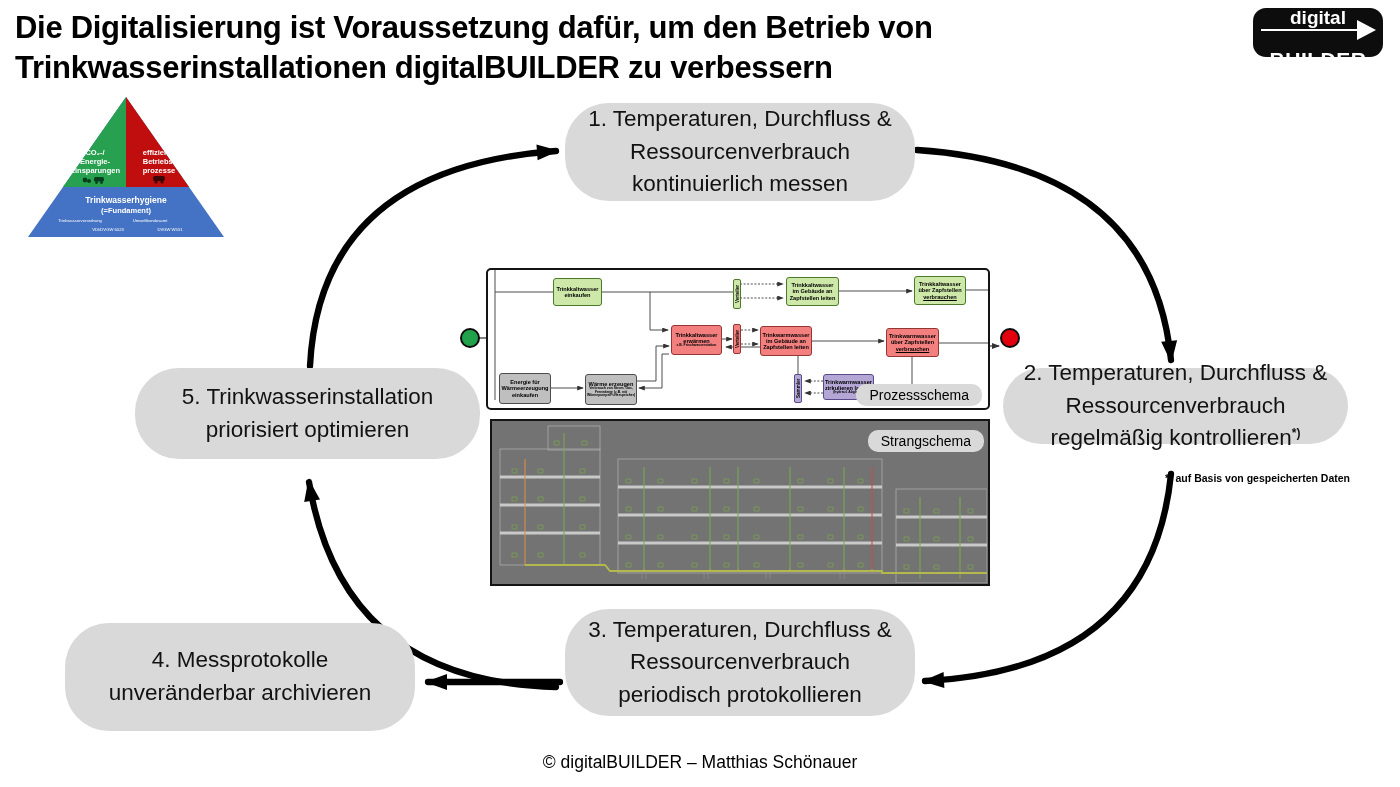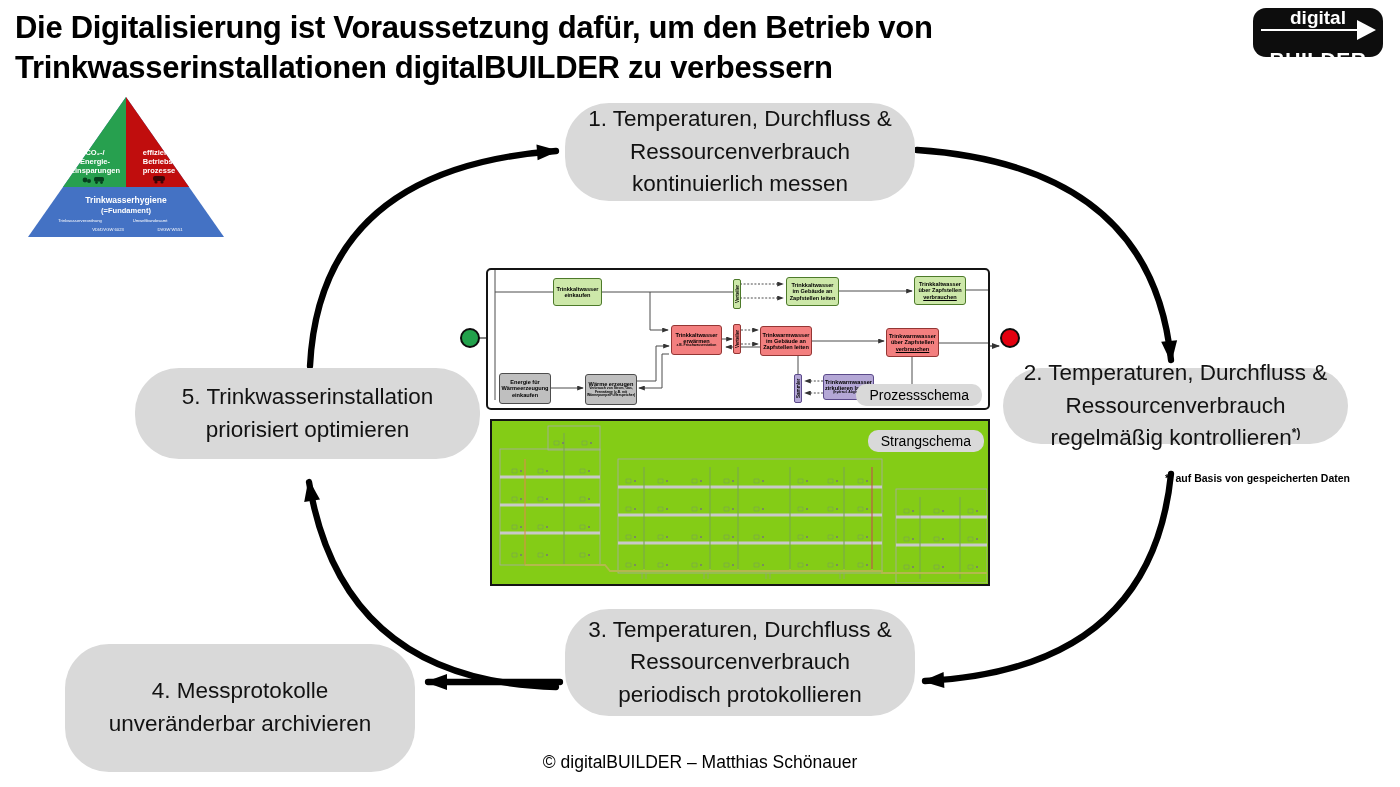--- a/index.html
+++ b/index.html
@@ -34,21 +34,21 @@
   .pgray{background:#bfbfbf;border:.8px solid #4d4d4d}
   .ppurp{background:#b4a7d6;border:.8px solid #5b4a8a}
   .vtag{position:absolute;display:flex;align-items:center;justify-content:center;border-radius:2px;
         font-size:4.6px;font-weight:bold;writing-mode:vertical-rl;transform:rotate(180deg);box-sizing:border-box;z-index:2}
   .schemalabel{position:absolute;background:#d9d9d9;border-radius:10px;font-size:14px;
         padding:2px 13px;line-height:1.3;z-index:4;white-space:nowrap}
   .pipe{position:absolute;left:0;top:0;z-index:1}
   
   .dot{width:20px;height:20px;border-radius:50%;box-sizing:border-box;z-index:3}
   
-  .strang{left:490px;top:419px;width:500px;height:167px;background:#84cc16;border:2.5px solid #141414;box-sizing:border-box;z-index:2}
+  .strang{left:490px;top:419px;width:500px;height:167px;background:#737373;border:2.5px solid #141414;box-sizing:border-box;z-index:2}
 </style>
 </head>
 <body>
 
 <div class="abs title">
   <div>Die Digitalisierung ist Voraussetzung dafür, um den Betrieb von</div>
   <div>Trinkwasserinstallationen digitalBUILDER zu verbessern</div>
 </div>
 
 <div class="abs logo">
@@ -126,21 +126,21 @@
   <div><span class="u">regelmäßig</span><span class="b">kontrollieren</span><sup>*)</sup></div>
 </div>
 <div class="abs footnote">*) auf Basis von gespeicherten Daten</div>
 
 <div class="abs step" style="left:565px;top:609px;width:350px;height:107px">
   <div>3. Temperaturen, Durchfluss &amp;</div>
   <div>Ressourcenverbrauch</div>
   <div><span class="u">periodisch</span><span class="b">protokollieren</span></div>
 </div>
 
-<div class="abs step" style="left:65px;top:644px;width:350px;height:128px">
+<div class="abs step" style="left:65px;top:623px;width:350px;height:108px">
   <div>4. Messprotokolle</div>
   <div><span class="u">unveränderbar</span><span class="b">archivieren</span></div>
 </div>
 
 <div class="abs step" style="left:135px;top:368px;width:345px;height:91px">
   <div>5. Trinkwasserinstallation</div>
   <div><span class="u">priorisiert</span><span class="b">optimieren</span></div>
 </div>
 
 <div class="abs proc">

